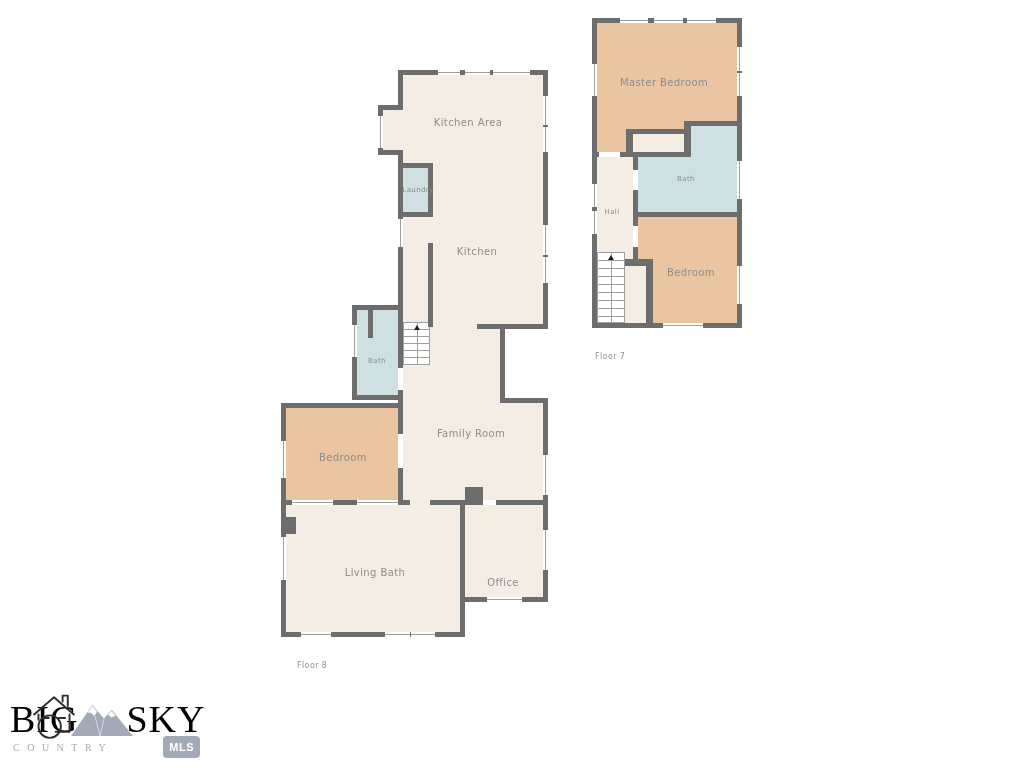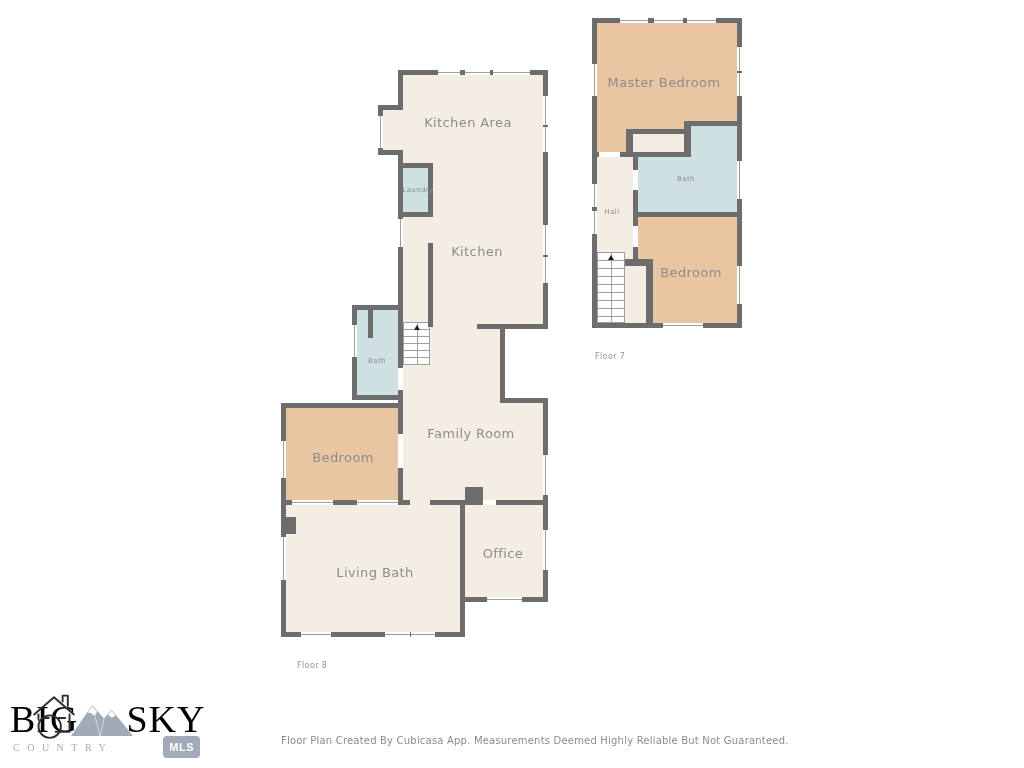--- a/index.html
+++ b/index.html
@@ -13,21 +13,21 @@
   .wall{background:#6d6d6d;z-index:3;}
   .win-h{height:5px;z-index:4;background:linear-gradient(to bottom,#ffffff 0 2px,#9f9f9f 2px 3px,#ffffff 3px 5px);}
   .win-v{width:5px;z-index:4;background:linear-gradient(to right,#ffffff 0 2px,#9f9f9f 2px 3px,#ffffff 3px 5px);}
   .door{background:#ffffff;z-index:4;}
   .stairs{z-index:2;box-sizing:border-box;border:1px solid #9f9f9f;
           background:#ffffff repeating-linear-gradient(to bottom,transparent 0 6px,#9f9f9f 6px 7px);}
   .stairs.tall{background:#ffffff repeating-linear-gradient(to bottom,transparent 0 7px,#9f9f9f 7px 8px);}
   .stairs::before{content:'';position:absolute;left:50%;top:0;bottom:0;width:1px;background:#9f9f9f;}
   .arrow-up{position:absolute;left:50%;top:2px;transform:translateX(-50%);width:0;height:0;z-index:5;
             border-left:3px solid transparent;border-right:3px solid transparent;border-bottom:5px solid #1c1c1c;}
-  .rlabel{z-index:5;transform:translate(-50%,-50%);font-size:13px;letter-spacing:.4px;
+  .rlabel{z-index:5;transform:translate(-50%,-50%);font-size:10px;letter-spacing:.4px;
           color:#8d8d8d;white-space:nowrap;}
   .rlabel.sm{font-size:7px;}
   .fcap{z-index:5;font-size:8px;color:#949494;letter-spacing:.4px;white-space:nowrap;}
   #footer-text{position:absolute;left:281px;top:735px;font-size:10px;letter-spacing:.2px;color:#8b8b8b;z-index:5;}
   
   #logo{position:absolute;left:10px;top:703px;width:200px;height:62px;z-index:6;}
   .logo-row1{display:flex;color:#000000;
              font-family:"Liberation Serif",serif;font-size:38px;line-height:.88;letter-spacing:1px;}
   .mtn{width:62px;height:33px;margin:0 -7px 1px -7px;}
   .country{position:absolute;left:3px;top:39px;font-family:"Liberation Serif",serif;
@@ -158,31 +158,30 @@
     <div class="arrow-up"></div>
   </div>
 
   <div class="rlabel" style="left:468px;top:122px">Kitchen Area</div>
   <div class="rlabel sm" style="left:418px;top:190px">Laundry</div>
   <div class="rlabel" style="left:477px;top:251px">Kitchen</div>
   <div class="rlabel sm" style="left:377px;top:361px">Bath</div>
   <div class="rlabel" style="left:343px;top:457px">Bedroom</div>
   <div class="rlabel" style="left:471px;top:433px">Family Room</div>
   <div class="rlabel" style="left:375px;top:572px">Living Bath</div>
-  <div class="rlabel" style="left:503px;top:553px">Office</div>
+  <div class="rlabel" style="left:503px;top:582px">Office</div>
 
   <div class="rlabel" style="left:664px;top:82px">Master Bedroom</div>
   <div class="rlabel sm" style="left:686px;top:179px">Bath</div>
   <div class="rlabel sm" style="left:612px;top:212px">Hall</div>
   <div class="rlabel" style="left:691px;top:272px">Bedroom</div>
 
   <div class="fcap" style="left:297px;top:661px">Floor 8</div>
   <div class="fcap" style="left:595px;top:352px">Floor 7</div>
 
-  <div id="footer-text">Floor Plan Created By Cubicasa App. Measurements Deemed Highly Reliable But Not Guaranteed.</div>
 
   <div id="logo">
     <svg class="house-icon" viewBox="0 0 60 58">
       <g fill="none" stroke="#2e2e2e" stroke-width="2.2" stroke-linecap="round" stroke-linejoin="round">
         <path d="M7 25 L30 5 L53 25"></path>
         <path d="M40 10 V3 H46 V15"></path>
         <path d="M12 25 V31"></path>
         <path d="M48 25 V45 H32"></path>
         <path d="M17 29 H24 M35 29 H43"></path>
         <circle cx="25" cy="39" r="13"></circle>

